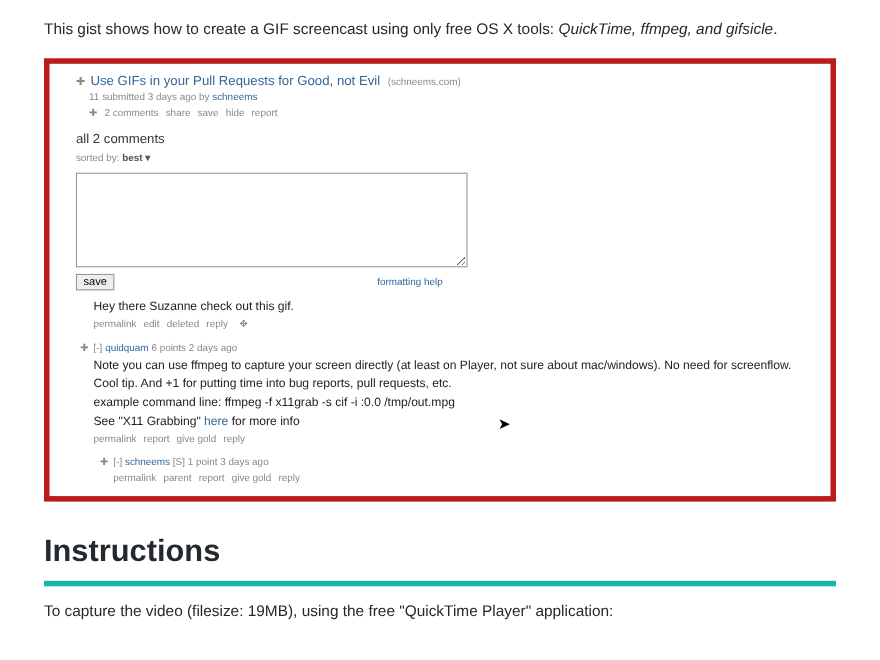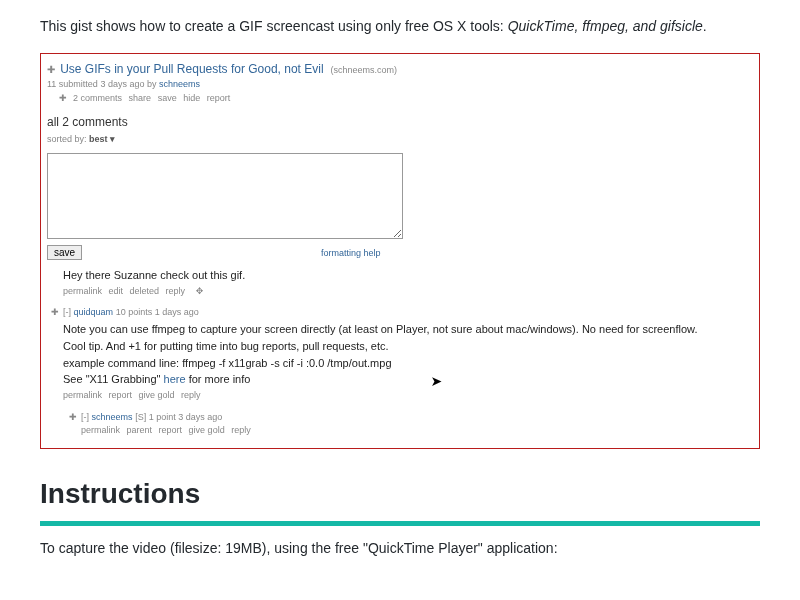--- a/index.html
+++ b/index.html
@@ -1,23 +1,23 @@
 <!DOCTYPE html>
 <html><head>
 <meta charset="utf-8">
 <style>
 body{margin:0;padding:0;font-family:-apple-system,BlinkMacSystemFont,"Segoe UI",Helvetica,Arial,sans-serif;color:#24292e;font-size:14px;line-height:1.5}
 .container{max-width:760px;margin:0 auto;padding:16px 40px}
 .intro{margin:0 0 16px}
 .intro em{font-style:italic}
-.screenshot{border:1px solid #b91c1c;background:#fff;padding:6px 6px 10px;margin:0 0 24px;font-family:Verdana,Arial,sans-serif;font-size:10px;color:#333}
+.screenshot{border:5px solid #b91c1c;background:#fff;padding:6px 24px 10px;margin:0 0 24px;font-family:Verdana,Arial,sans-serif;font-size:10px;color:#333}
 .r-title .exp{color:#888;font-size:10px;margin-right:2px}
 .r-title a{color:#336699;text-decoration:none;font-size:12px;font-weight:500}
 .r-title .domain{color:#888;font-size:9px;margin-left:4px}
-.sm{color:#888;font-size:9px;}
+.sm{color:#888;font-size:9px;margin-left:12px}
 .sm a{color:#336699;text-decoration:none}
 .sm2{color:#888;font-size:9px;margin-left:12px}
 .sm2 span{margin-right:4px}
 .all-c{font-weight:400;font-size:12px;margin:8px 0 2px}
 .sort{color:#888;font-size:9px;margin-bottom:6px}
 .sort b{color:#555}
 textarea.cbox{width:350px;height:80px;border:1px solid #999;resize:both;display:block;margin-bottom:6px;font-size:11px}
 .save{font-size:10px;padding:1px 6px;border:1px solid #999;background:#eee;margin-right:6px}
 .fhelp{color:#336699;font-size:9px;margin-left:230px}
 .cmt{margin-top:8px;padding-left:4px}
@@ -73,21 +73,21 @@
       <div class="acts">
         <span>permalink</span>
         <span>edit</span>
         <span>deleted</span>
         <span>reply</span>
         <span style="margin-left:4px">✥</span>
       </div>
     </div>
 
     <div class="cmt">
-      <div class="hdr"><span class="exp">✚</span> <span>[-]</span> <span class="u">quidquam</span> <span>10 points 1 days ago</span></div>
+      <div class="hdr"><span class="exp">✚</span> <span>[-]</span> <span class="u">quidquam</span> <span>6 points 2 days ago</span></div>
       <div class="body">Note you can use ffmpeg to capture your screen directly (at least on Player, not sure about mac/windows). No need for screenflow.</div>
       <div class="body">Cool tip. And +1 for putting time into bug reports, pull requests, etc.</div>
       <div class="body">example command line: ffmpeg -f x11grab -s cif -i :0.0 /tmp/out.mpg</div>
       <div class="body">
         <span>See "X11 Grabbing" </span><span class="here">here</span><span> for more info</span>
         <span style="position:absolute;margin-left:180px;color:#000;font-size:14px">➤</span>
       </div>
       <div class="acts">
         <span>permalink</span>
         <span>report</span>

